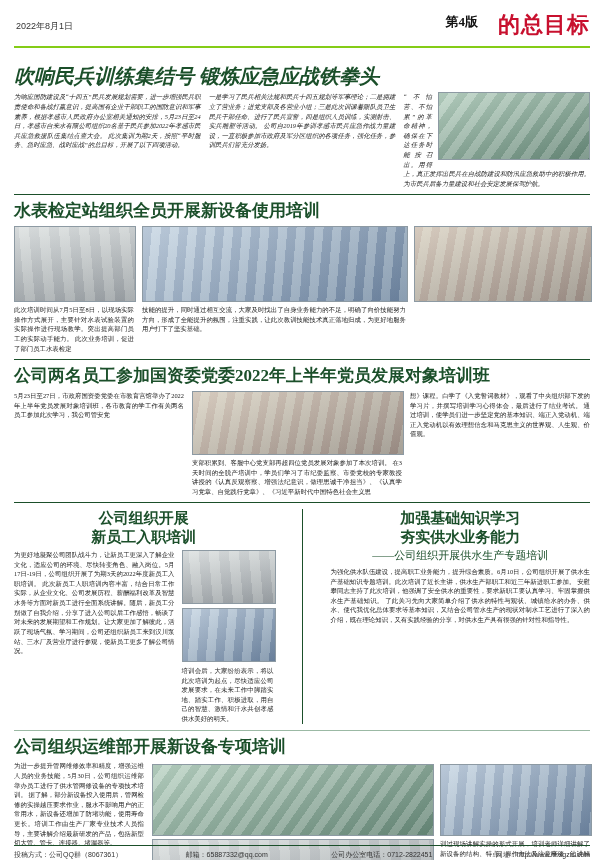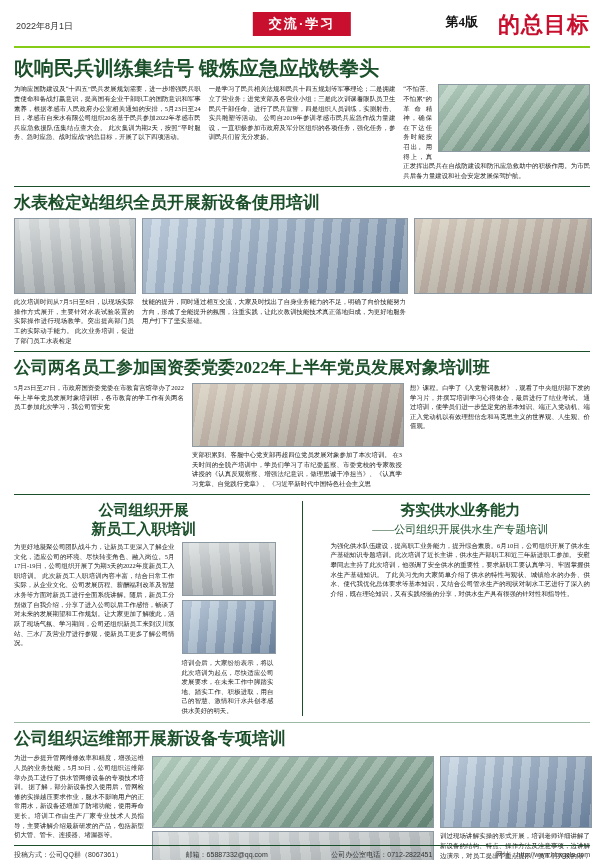--- a/index.html
+++ b/index.html
@@ -104,21 +104,21 @@
     background:
       linear-gradient(150deg,rgba(240,248,255,.5),rgba(20,45,80,.25)),
       repeating-linear-gradient(95deg,rgba(45,80,130,.38) 0 9px,rgba(165,190,215,.35) 9px 18px);
   }
   .photo.indoor::before{
     background:
       linear-gradient(170deg,rgba(255,255,250,.55),rgba(70,60,50,.18)),
       repeating-linear-gradient(85deg,rgba(120,120,125,.3) 0 10px,rgba(200,200,198,.35) 10px 20px);
   }
   
-  .art1{margin-top:8px;}
+  .art1{margin-top:16px;font-style:italic;}
   .cols3{display:flex;gap:8px;margin-top:4px;}
   .cols3 > .col{flex:1;}
   .art1-photo{width:150px;height:66px;float:right;margin:0 0 3px 6px;}
 
   .art2{margin-top:4px;}
   .art2-row{display:flex;gap:8px;margin-top:4px;}
   .art2 .colA{width:120px;}
   .art2 .photoA{width:120px;height:74px;margin-bottom:3px;}
   .art2 .colB{flex:1;}
   .art2 .photoB{width:100%;height:74px;margin-bottom:3px;}
@@ -159,21 +159,20 @@
     font-family:"Liberation Sans", sans-serif;
   }
 </style>
 </head>
 <body>
 
 <div class="page">
 
   <div class="masthead">
     <div class="issue-date">2022年8月1日</div>
-    <div class="section-badge">交流·学习</div>
     <div class="page-no">第4版</div>
     <div class="nameplate">的总目标</div>
   </div>
 
   <div class="content">
 
     <div class="art1">
       <div class="hl headline-1">吹响民兵训练集结号 锻炼应急应战铁拳头</div>
       <div class="cols3">
         <div class="col">
@@ -256,20 +255,21 @@
             <div class="photo blue panel-photo" style="width:92px;height:52px;margin-bottom:4px;"></div>
             <div class="body-text">培训会后，大家纷纷表示，将以此次培训为起点，尽快适应公司发展要求，在未来工作中脚踏实地、踏实工作、积极进取，用自己的智慧、激情和汗水共创孝感供水美好的明天。</div>
           </div>
         </div>
       </div>
 
       <div class="divider-v"></div>
 
       <div class="panel">
         <div class="panel-head">
+          <div class="hl headline-3">加强基础知识学习</div>
           <div class="hl headline-3">夯实供水业务能力</div>
           <div class="sub-headline">——公司组织开展供水生产专题培训</div>
         </div>
         <div class="panel-row" style="display:block;">
           <div class="body-text">为强化供水队伍建设，提高职工业务能力，提升综合素质。6月10日，公司组织开展了供水生产基础知识专题培训。此次培训了近长主讲，供水生产部职工和近三年新进职工参加。
 
 安慰攀同志主持了此次培训，他强调了安全供水的重要性，要求新职工要认真学习、牢固掌握供水生产基础知识。
 
 了此关习先向大家简单介绍了供水的特性与观状、城镇给水的办务、供水、使代我优化总体要求等基本知识，又结合公司管水生产的现状对制水工艺进行了深入的介绍，既在理论知识，又有实践经验的分享，对供水生产具有很强的针对性和指导性。</div>
         </div>

